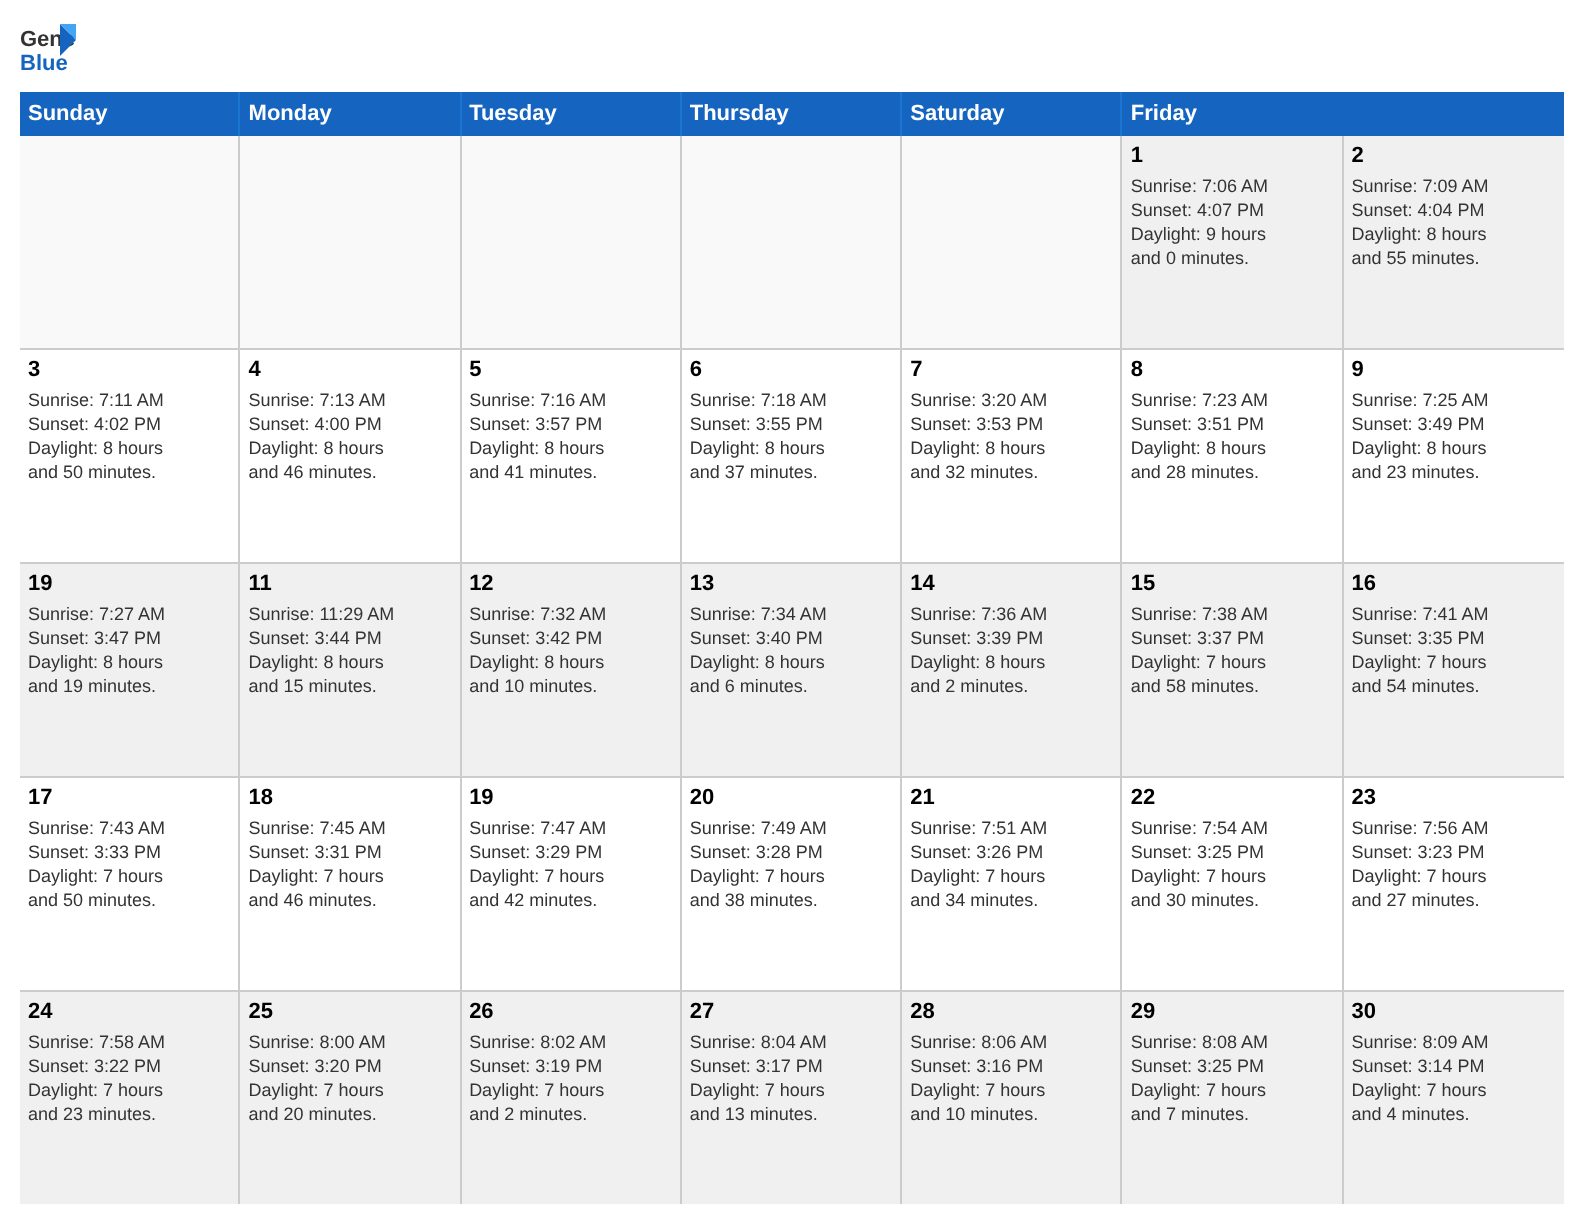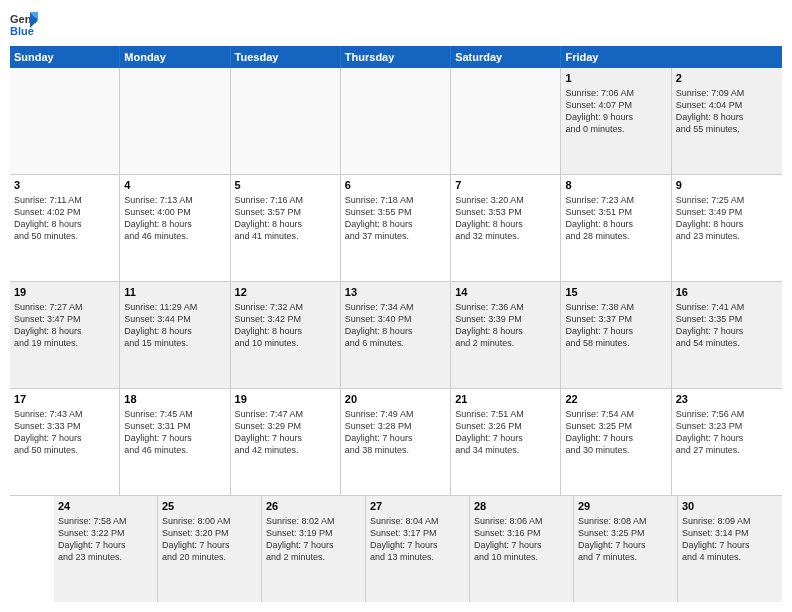--- a/index.html
+++ b/index.html
@@ -17,21 +17,21 @@
     .subtitle { font-size: 16px; color: #555; }
     
     .calendar { flex: 1; display: flex; flex-direction: column; }
     
     .cal-header { display: grid; grid-template-columns: repeat(7, 1fr); background: #1565c0; }
     .cal-header-cell { color: #fff; font-size: 11px; font-weight: bold; padding: 5px 4px; text-align: left; border-right: 1px solid #1976d2; }
     .cal-header-cell:last-child { border-right: none; }
     
     .cal-body { flex: 1; display: flex; flex-direction: column; }
     .cal-row { display: grid; grid-template-columns: repeat(7, 1fr); flex: 1; border-bottom: 1px solid #ccc; }
-    .cal-row:last-child { border-bottom: none; margin-left: 44px; }
+    .cal-row:last-child { border-bottom: none; }
     
     .cal-cell { border-right: 1px solid #ccc; padding: 3px 4px; font-size: 9.5px; line-height: 1.35; vertical-align: top; background: #fff; }
     .cal-cell:last-child { border-right: none; }
     .cal-cell.empty { background: #f9f9f9; }
     .cal-cell.shaded { background: #f0f0f0; }
     
     .day-num { font-size: 11px; font-weight: bold; display: block; margin-bottom: 1px; }
     .day-info { color: #333; font-size: 9px; }
   </style>
 </head>

